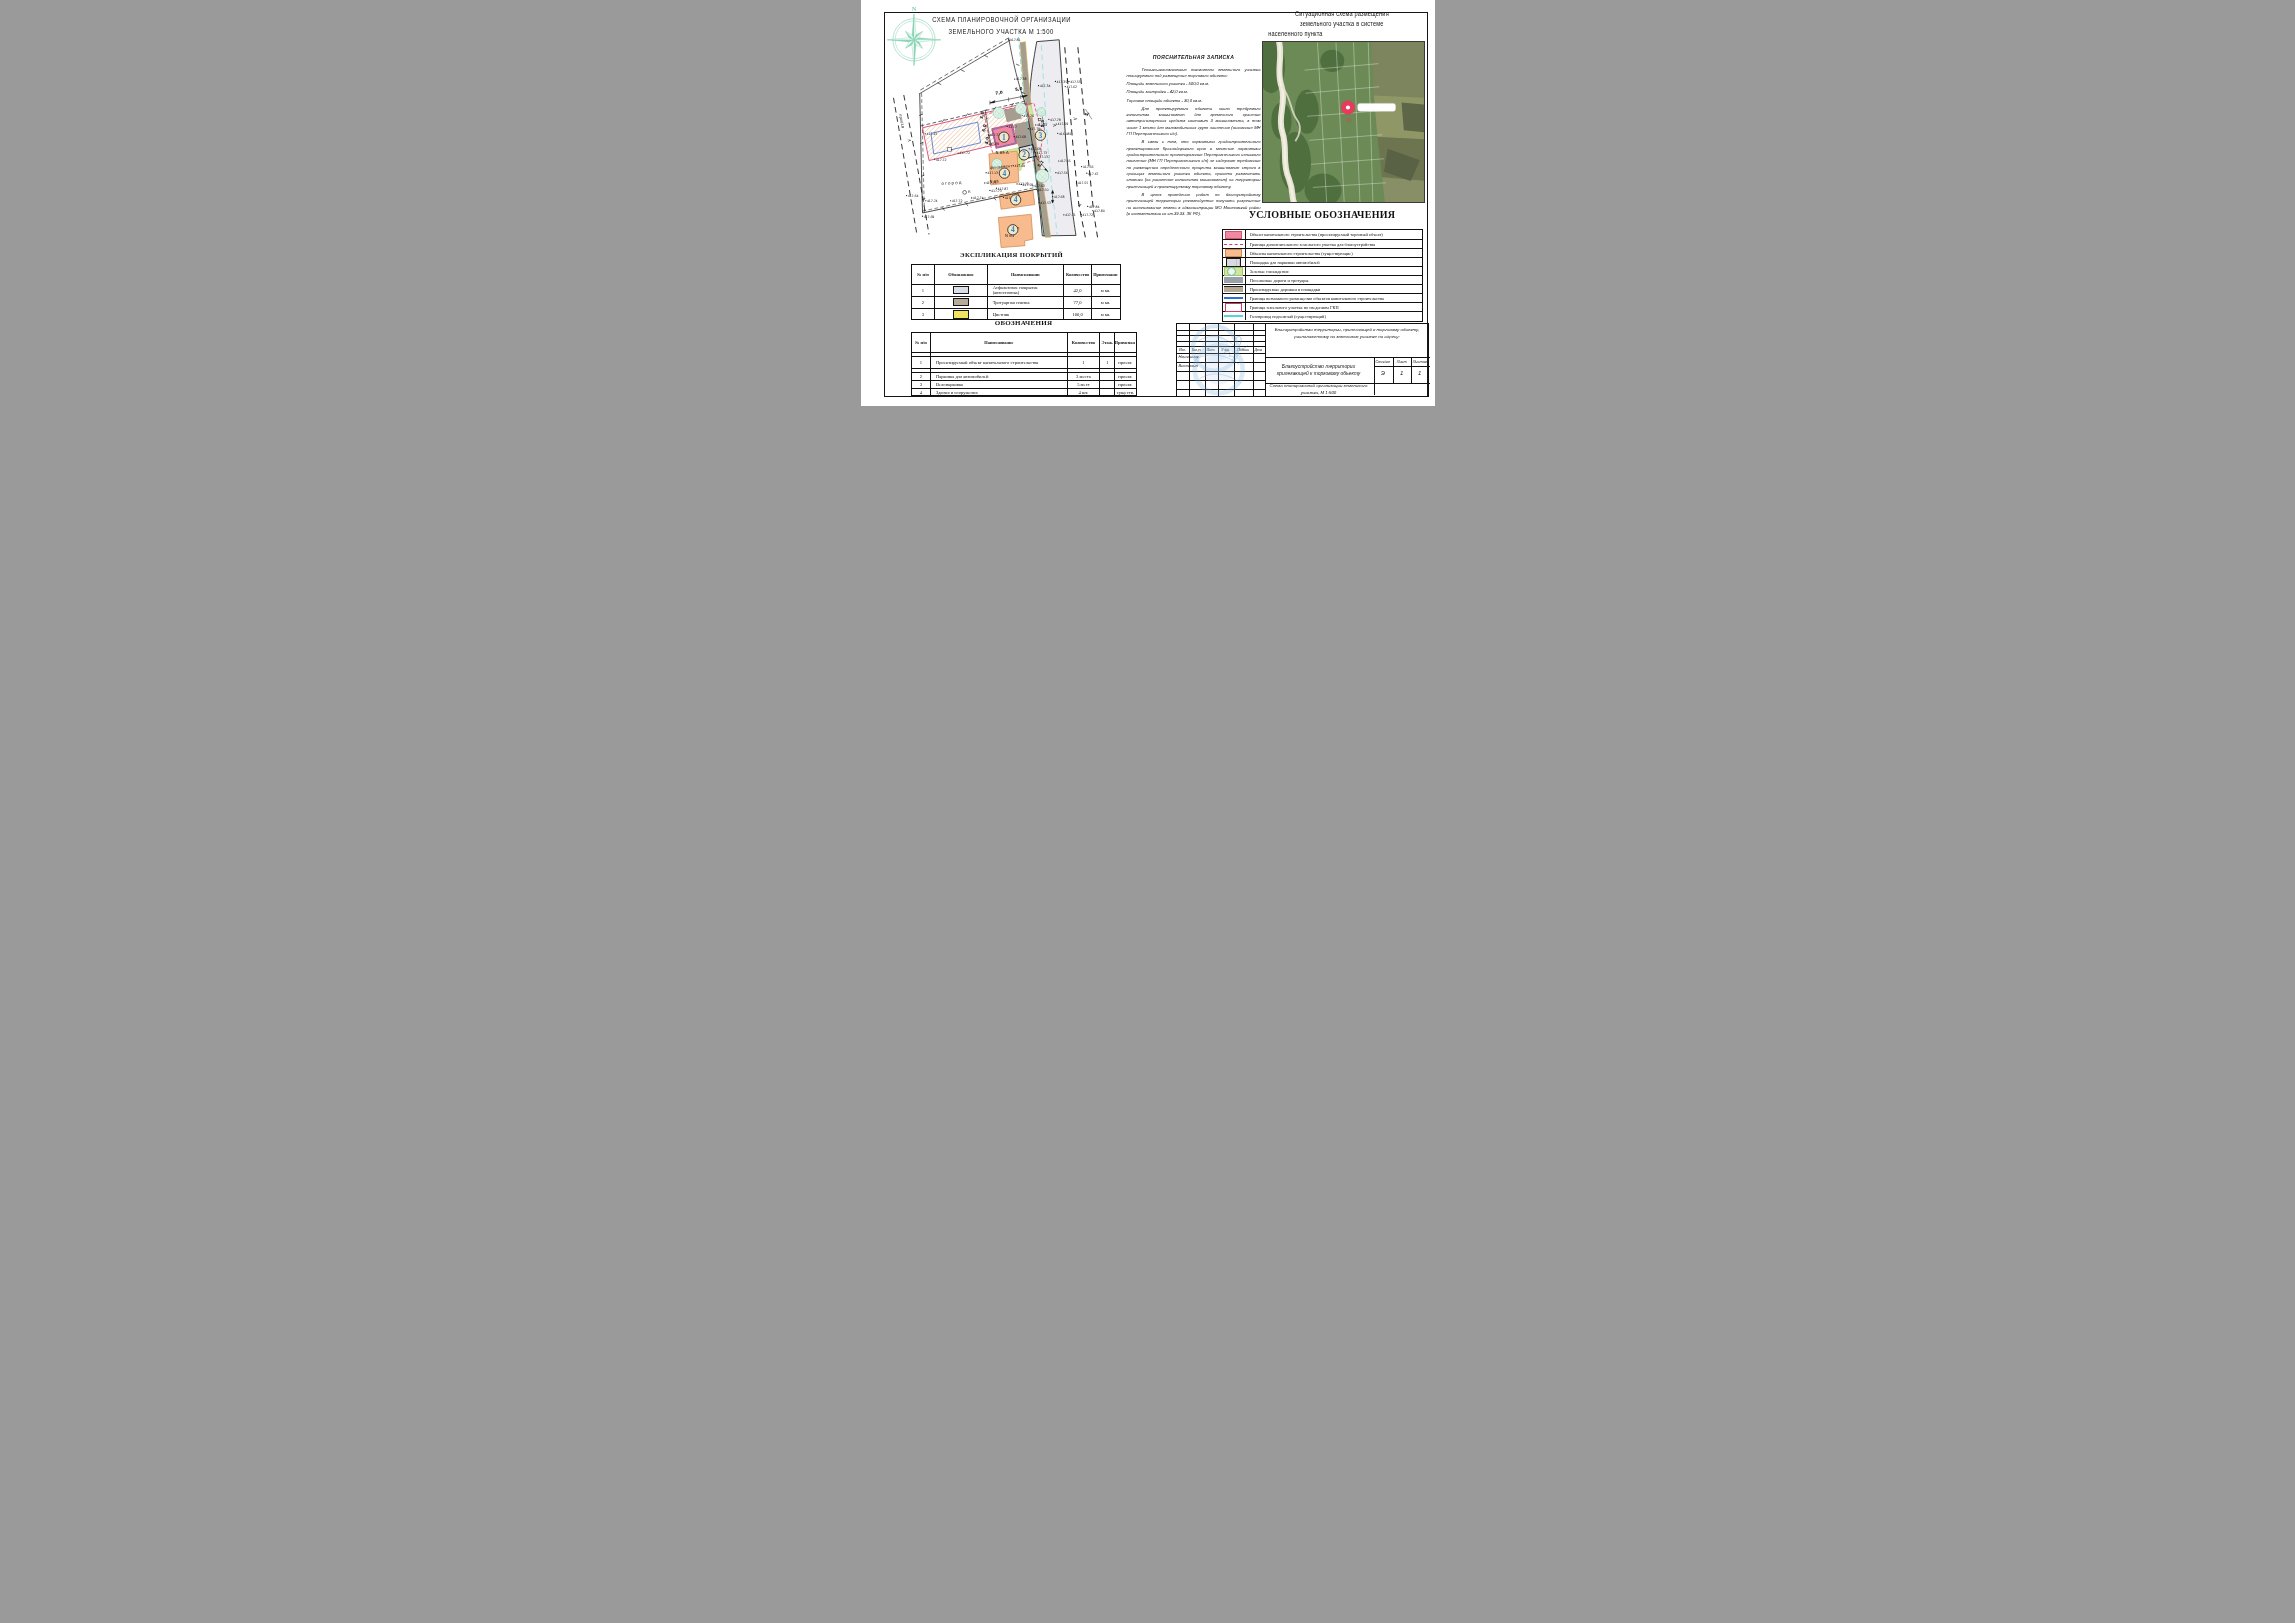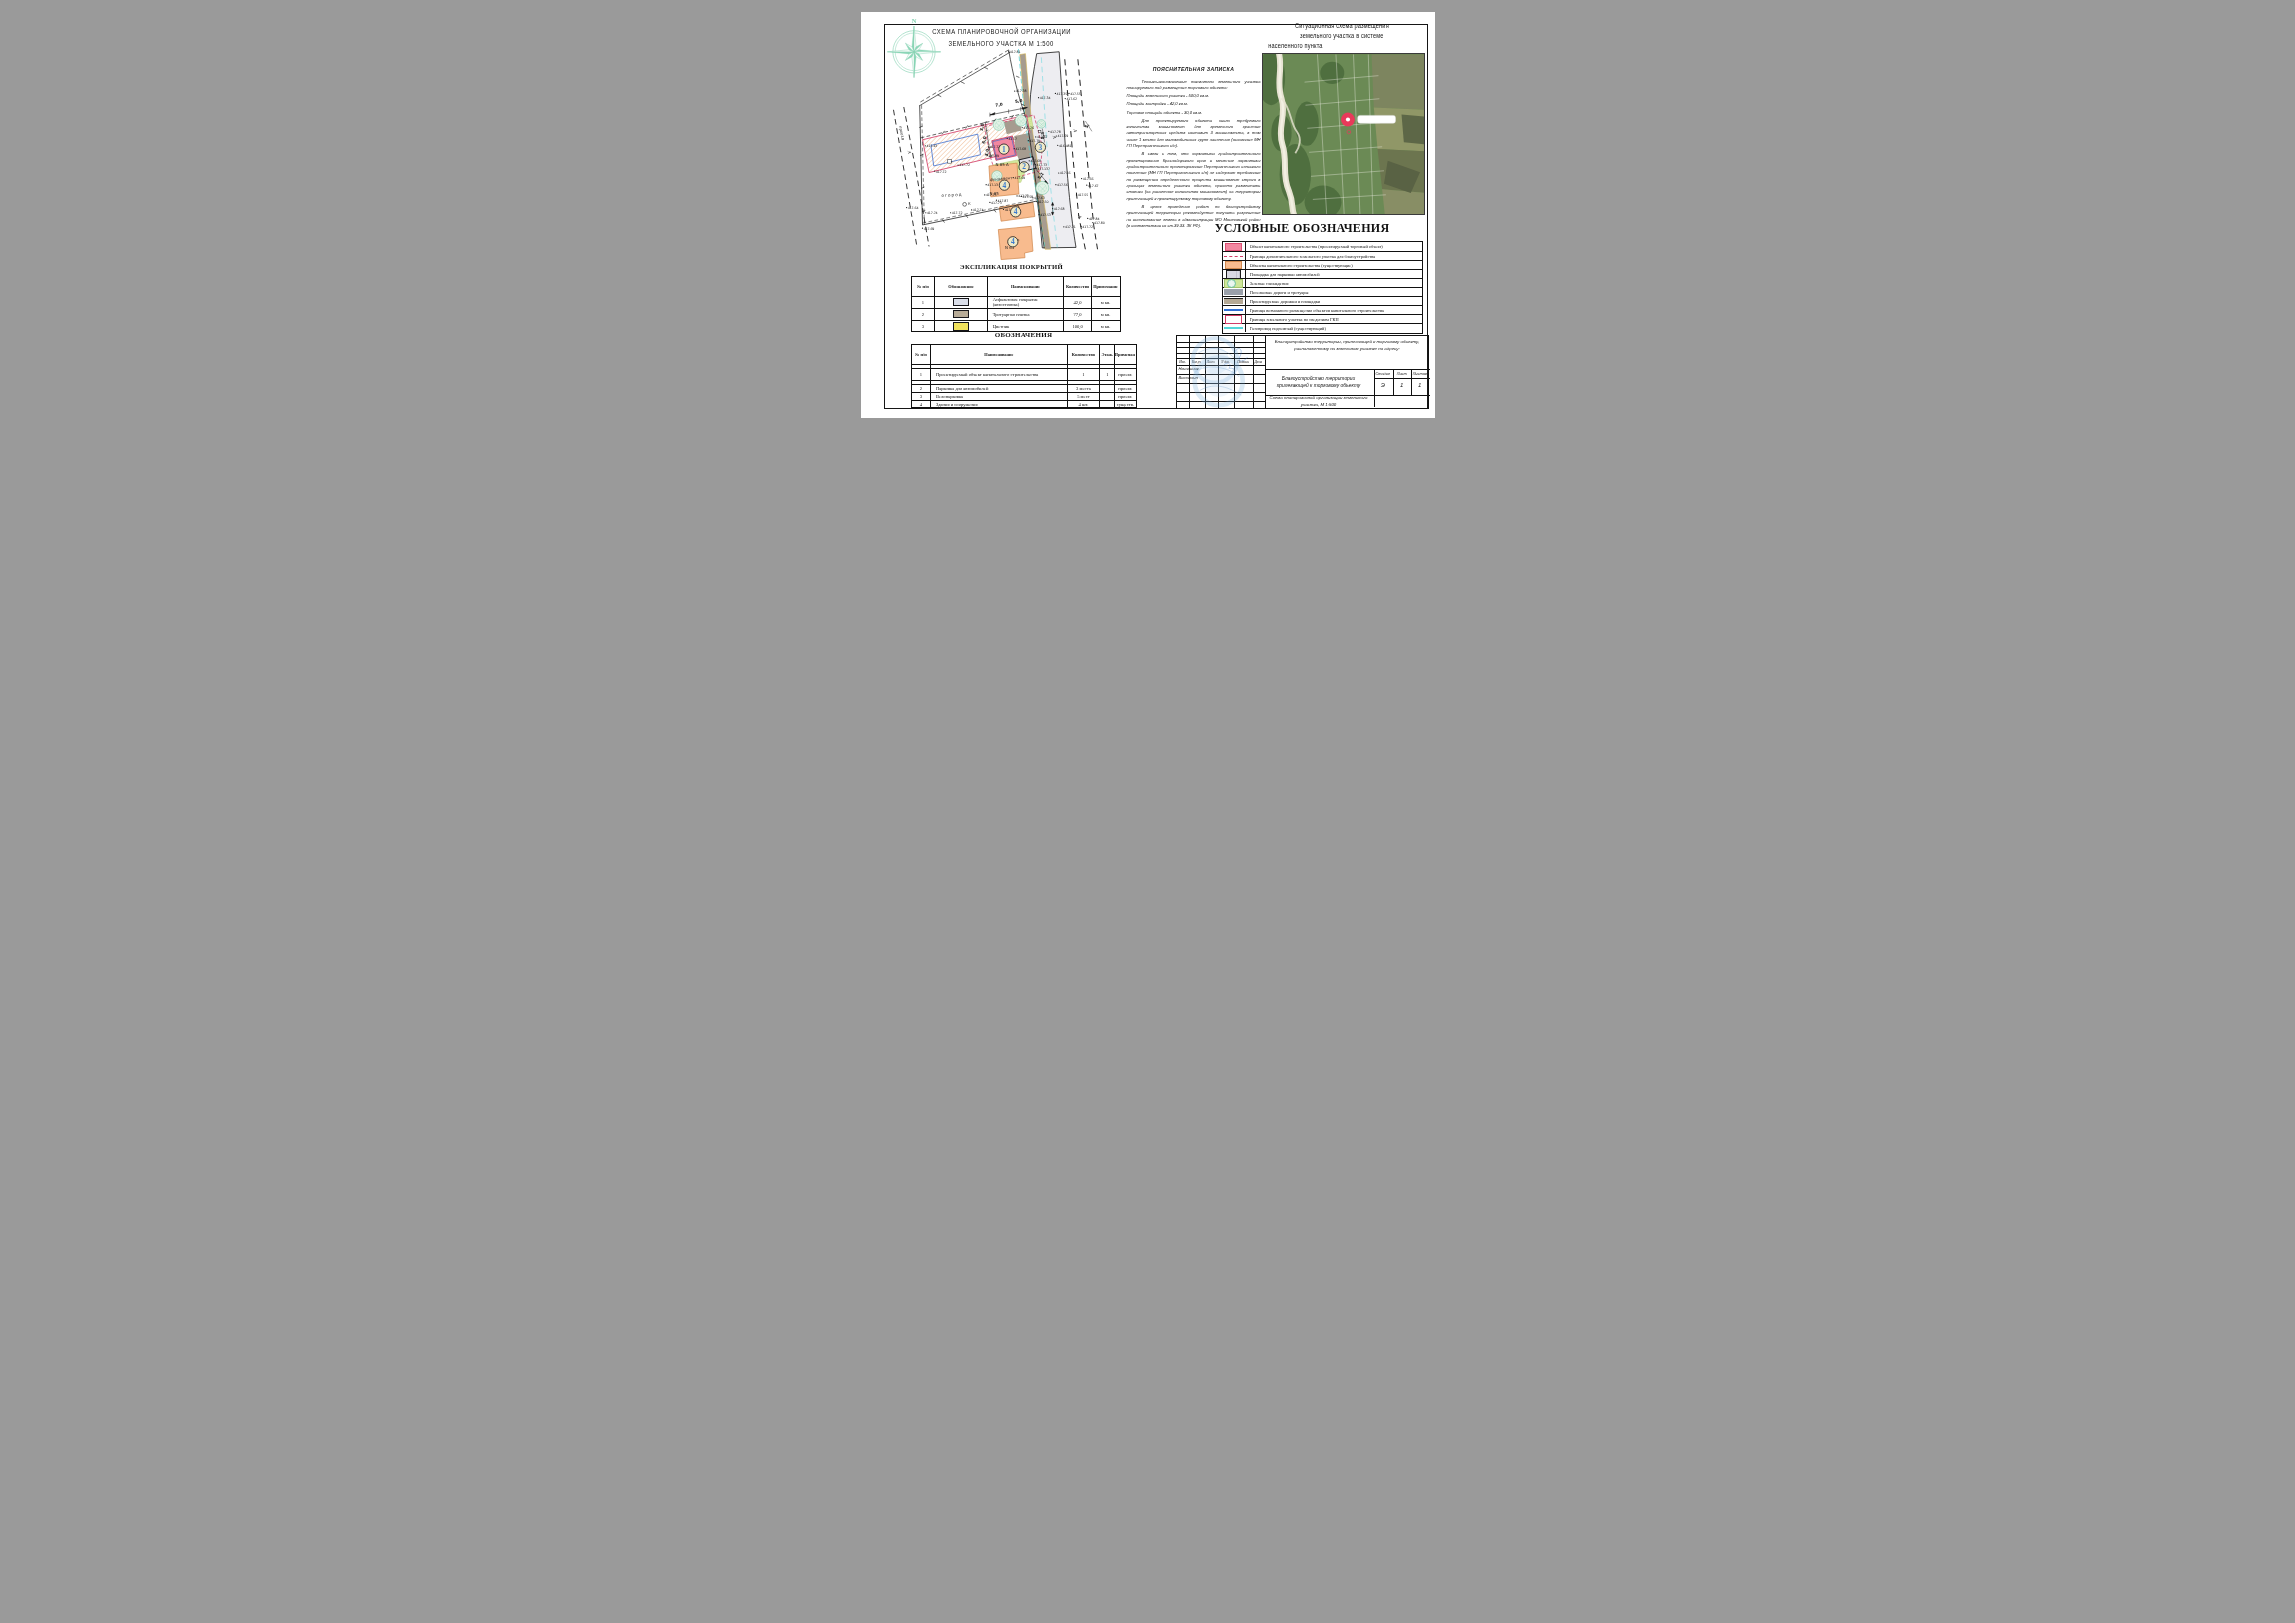--- a/index.html
+++ b/index.html
@@ -1,28 +1,28 @@
 <!DOCTYPE html>
 <html style="font-size:7.4px"><head>
 <meta charset="utf-8">
 <style>
   html,body{margin:0;padding:0;background:#9a9a9a;}
-  #sheet{position:relative;width:574px;height:406px;background:#ffffff;margin:12px auto;overflow:hidden;
+  #sheet{position:relative;width:574px;height:406px;background:#ffffff;margin:0 auto;overflow:hidden;
          font-family:"Liberation Serif",serif;color:#111;}
   .abs{position:absolute;}
   
   #frame{left:23px;top:12px;width:544px;height:385px;border:1.2px solid #161616;box-sizing:border-box;}
   
   .draw-title{font-family:"Liberation Sans",sans-serif;font-weight:400;color:#151515;text-align:center;}
   .draw-title .sx{display:inline-block;transform:scaleX(.74);letter-spacing:0.7px;}
   #main-title{left:44px;top:14px;width:194px;font-size:8px;line-height:1.5;}
   #sit-title{left:397px;top:9.3px;width:169px;font-size:6.7px;line-height:1.5;}
   #sit-title .sx{transform:scaleX(.84);letter-spacing:0.2px;}
   .serif-head{font-weight:bold;text-align:center;letter-spacing:0.3px;}
-  #legend-title{left:341px;top:209px;width:201px;font-size:12px;}
+  #legend-title{left:361px;top:209px;width:201px;font-size:10px;}
   #cov-title{left:49px;top:251px;width:204px;font-size:6.7px;}
   #exp-title{left:49px;top:319px;width:228px;font-size:7px;}
   
   #note{left:266px;top:54px;width:134px;}
   #note h3{margin:0 0 6.5px 0;text-align:center;font:italic bold 5.1px "Liberation Sans",sans-serif;letter-spacing:0.4px;}
   #note p{margin:0 0 1.9px 0;font:italic 4.1px/1.55 "Liberation Sans",sans-serif;text-align:justify;}
   #note p.ind{text-indent:15px;}
   
   #legend-box{left:361px;top:229px;width:201px;height:93px;border:1.2px solid #111;box-sizing:border-box;}
   .lrow{display:flex;height:9px;border-top:0.8px solid #111;align-items:center;box-sizing:border-box;}

